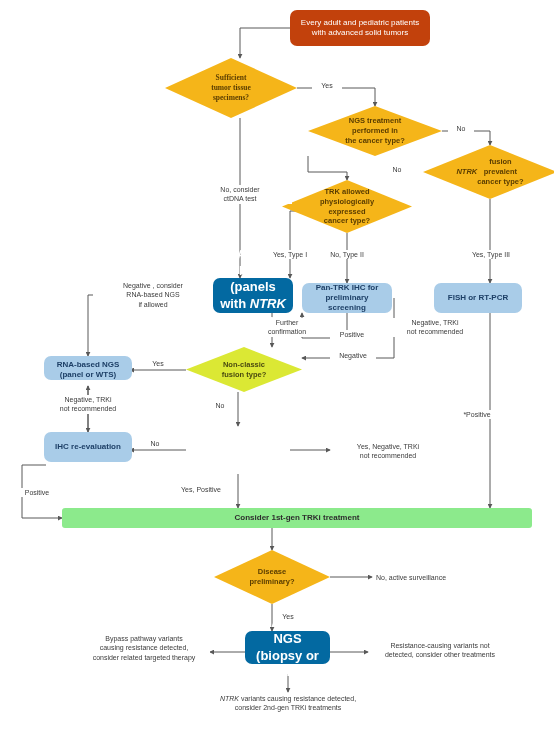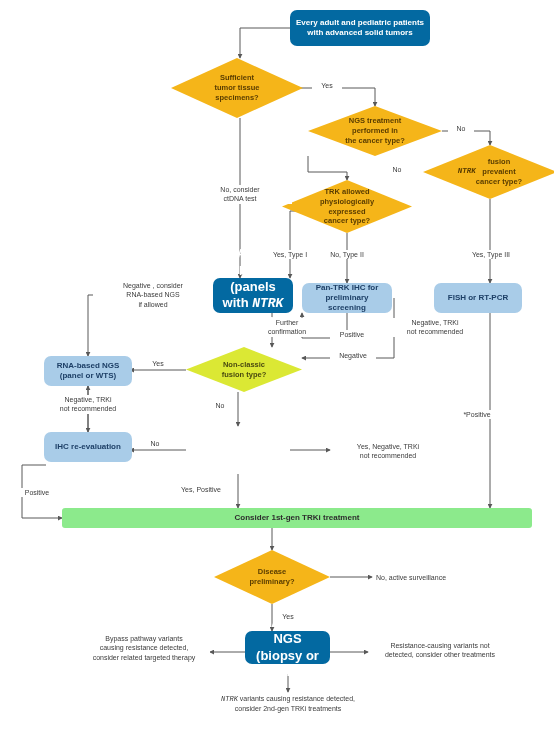--- a/index.html
+++ b/index.html
@@ -6,35 +6,35 @@
   body{
     width:554px;height:732px;position:relative;overflow:hidden;
     font-family:"Liberation Sans","DejaVu Sans",sans-serif;
     color:#3b3b3b;
   }
   #canvas{position:absolute;left:0;top:0;width:554px;height:732px;}
   svg.edges{position:absolute;left:0;top:0;width:554px;height:732px;pointer-events:none;}
   .node{position:absolute;box-sizing:border-box;display:flex;align-items:center;justify-content:center;text-align:center;}
   .box{border-radius:7px;}
   .box .lbl{padding:0 4px;line-height:1.25;}
-  .green{background:#0369a1;color:#ffffff;font-size:8px;font-weight:700;}
+  .green{background:#c2410c;color:#ffffff;font-size:8px;font-weight:400;}
   .greenbar{background:#8cea8c;color:#2e2e2e;font-size:8px;font-weight:600;border-radius:3px;}
   .blue-dark{background:#0369a1;color:#ffffff;font-size:13px;font-weight:600;}
   .blue-light{background:#a9cce8;color:#1d3f66;font-size:8px;font-weight:600;}
   .dia{position:absolute;}
   .dia .shape{position:absolute;left:0;top:0;width:100%;height:100%;}
   .dia .txt{position:absolute;left:0;top:0;width:100%;height:100%;
     display:flex;align-items:center;justify-content:center;text-align:center;
     font-size:7.5px;font-weight:600;line-height:1.3;}
   .dia.amber .txt{color:#5a3d00;}
   .dia.lime .txt{color:#4a4a10;}
   .elabel{position:absolute;font-size:7px;line-height:1.35;color:#3b3b3b;text-align:center;
      white-space:pre-line;}
   .elabel.l{text-align:left;}
-  i{font-style:italic;font-family:Liberation Mono, monospace;}
+  i{font-style:italic;}
 </style>
 </head>
 <body>
 
 <div id="canvas">
 
   <svg class="edges" viewBox="0 0 554 732">
     <defs>
       <marker id="ah" viewBox="0 0 10 10" refX="8.5" refY="5" markerWidth="5" markerHeight="5" orient="auto-start-reverse">
         <path d="M 0 0 L 10 5 L 0 10 z" fill="#585858"></path>
@@ -97,21 +97,21 @@
 
       <path d="M 288 674 L 288 692" marker-end="url(#ah)"></path>
     </g>
   </svg>
 
   <div class="node box green" style="left:290px;top:10px;width:140px;height:36px;">
     <span class="lbl" style="white-space:pre-line;">Every adult and pediatric patients
 with advanced solid tumors</span>
   </div>
 
-  <div class="dia amber" style="left:171px;top:58px;width:132px;height:60px;">
+  <div class="dia amber" style="left:165px;top:58px;width:132px;height:60px;font-family:Liberation Serif, serif;">
     <svg class="shape" viewBox="0 0 132 60" preserveAspectRatio="none">
       <polygon points="66,0 132,30 66,60 0,30" fill="#f5b519"></polygon>
     </svg>
     <div class="txt" style="white-space:pre-line;">Sufficient
 tumor tissue
 specimens?</div>
   </div>
 
   <div class="dia amber" style="left:308px;top:106px;width:134px;height:50px;">
     <svg class="shape" viewBox="0 0 134 50" preserveAspectRatio="none">
@@ -149,21 +149,21 @@
 
   <div class="node box blue-light" style="left:302px;top:283px;width:90px;height:30px;">
     <span class="lbl" style="white-space:pre-line;">Pan-TRK IHC for
 preliminary screening</span>
   </div>
 
   <div class="node box blue-light" style="left:434px;top:283px;width:88px;height:30px;">
     <span class="lbl" style="white-space:pre-line;">FISH or RT-PCR</span>
   </div>
 
-  <div class="node box blue-light" style="left:44px;top:356px;width:88px;height:30px;">
+  <div class="node box blue-light" style="left:44px;top:356px;width:88px;height:24px;align-items:flex-end;">
     <span class="lbl" style="white-space:pre-line;">RNA-based NGS
 (panel or WTS)</span>
   </div>
 
   <div class="node box blue-light" style="left:44px;top:432px;width:88px;height:30px;">
     <span class="lbl" style="white-space:pre-line;text-align:center;">IHC re-evaluation</span>
   </div>
 
   <div class="dia lime" style="left:186px;top:347px;width:116px;height:45px;">
     <svg class="shape" viewBox="0 0 116 45" preserveAspectRatio="none">

